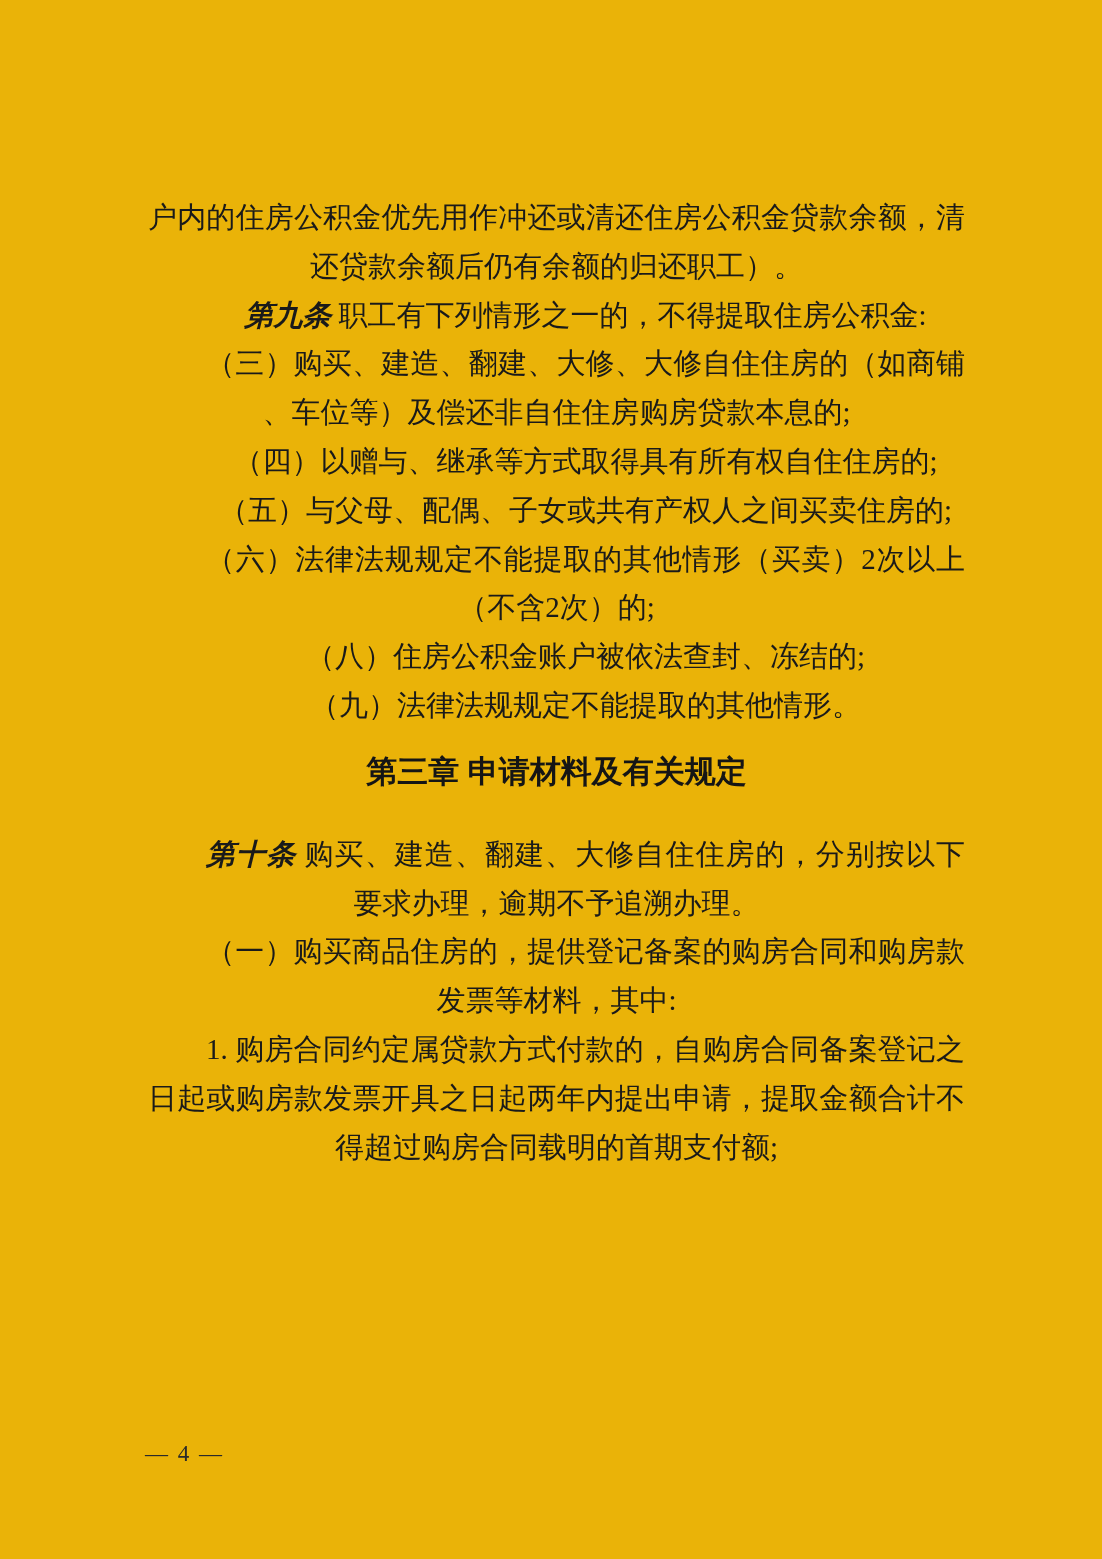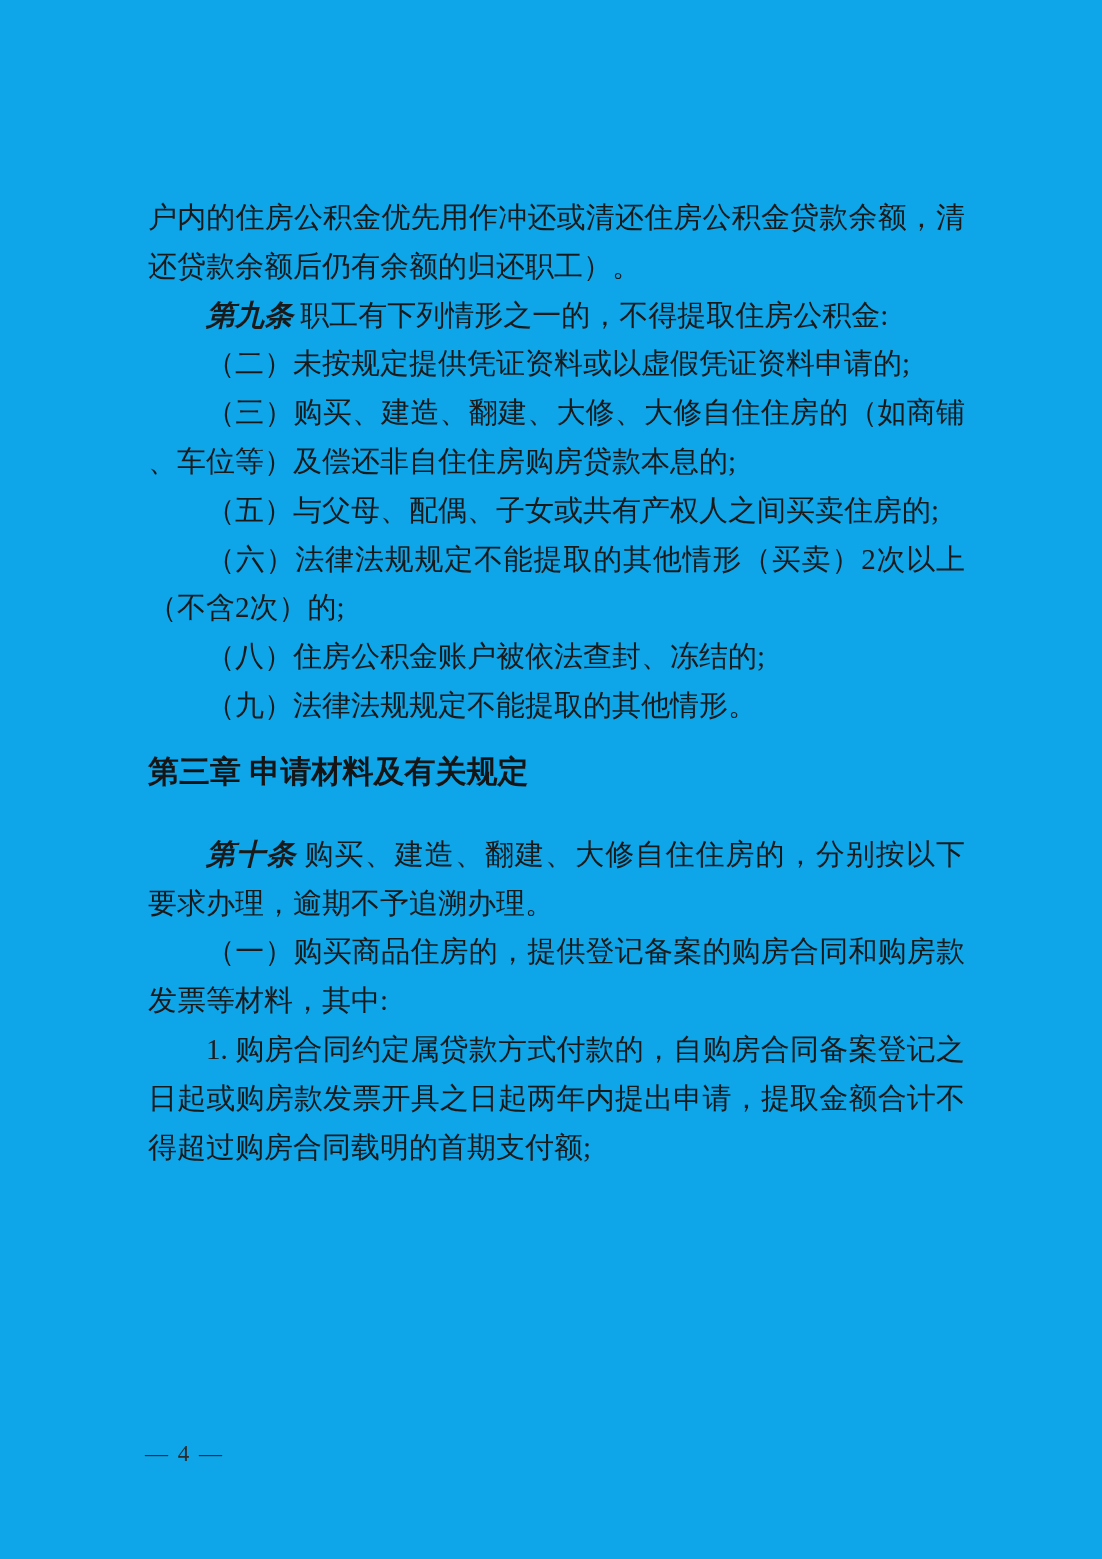--- a/index.html
+++ b/index.html
@@ -4,57 +4,58 @@
 <style>
   html, body {
     margin: 0;
     padding: 0;
     background: #ffffff;
   }
   .page {
     position: relative;
     width: 1102px;
     height: 1559px;
-    background: #0ea5e9;
+    background: #eab308;
     overflow: hidden;
     font-family: "Liberation Serif", "DejaVu Serif", serif;
     color: #1a1a1a;
   }
   .content {
     position: absolute;
     left: 148px;
     top: 193px;
     width: 817px;
   }
   .line {
     margin: 0;
     height: 48.8px;
     line-height: 48.8px;
     font-size: 29px;
     white-space: normal;
-    text-align: left;
+    text-align: center;
   }
   .indent {
     text-indent: 58px;
   }
   .justify {
     text-align: justify;
     text-align-last: justify;
   }
   .lead {
     font-family: "Liberation Sans", "DejaVu Sans", sans-serif;
     font-weight: bold;
     font-style: italic;
   }
   .heading {
     margin: 17px 0 0 0;
     height: 50px;
     line-height: 50px;
     font-size: 31px;
     font-weight: bold;
+    text-align: center;
     font-family: "Liberation Sans", "DejaVu Sans", sans-serif;
     color: #151515;
   }
   .section3 {
     margin-top: 33px;
   }
   .footer-pagenum {
     position: absolute;
     left: 145px;
     top: 1441px;
@@ -67,23 +68,23 @@
 </head>
 <body>
 
 <div class="page">
 
   <div class="content">
 
     <p class="line justify">户内的住房公积金优先用作冲还或清还住房公积金贷款余额，清</p>
     <p class="line">还贷款余额后仍有余额的归还职工）。</p>
     <p class="line indent"><span class="lead">第九条</span><span> 职工有下列情形之一的，不得提取住房公积金:</span></p>
-    <p class="line indent">（二）未按规定提供凭证资料或以虚假凭证资料申请的;</p>
     <p class="line indent justify">（三）购买、建造、翻建、大修、大修自住住房的（如商铺</p>
     <p class="line">、车位等）及偿还非自住住房购房贷款本息的;</p>
+    <p class="line indent">（四）以赠与、继承等方式取得具有所有权自住住房的;</p>
     <p class="line indent">（五）与父母、配偶、子女或共有产权人之间买卖住房的;</p>
     <p class="line indent justify">（六）法律法规规定不能提取的其他情形（买卖）2次以上</p>
     <p class="line">（不含2次）的;</p>
     <p class="line indent">（八）住房公积金账户被依法查封、冻结的;</p>
     <p class="line indent">（九）法律法规规定不能提取的其他情形。</p>
 
     <h2 class="heading">第三章 申请材料及有关规定</h2>
 
     <div class="section3">
       <p class="line indent justify"><span class="lead">第十条</span><span> 购买、建造、翻建、大修自住住房的，分别按以下</span></p>

